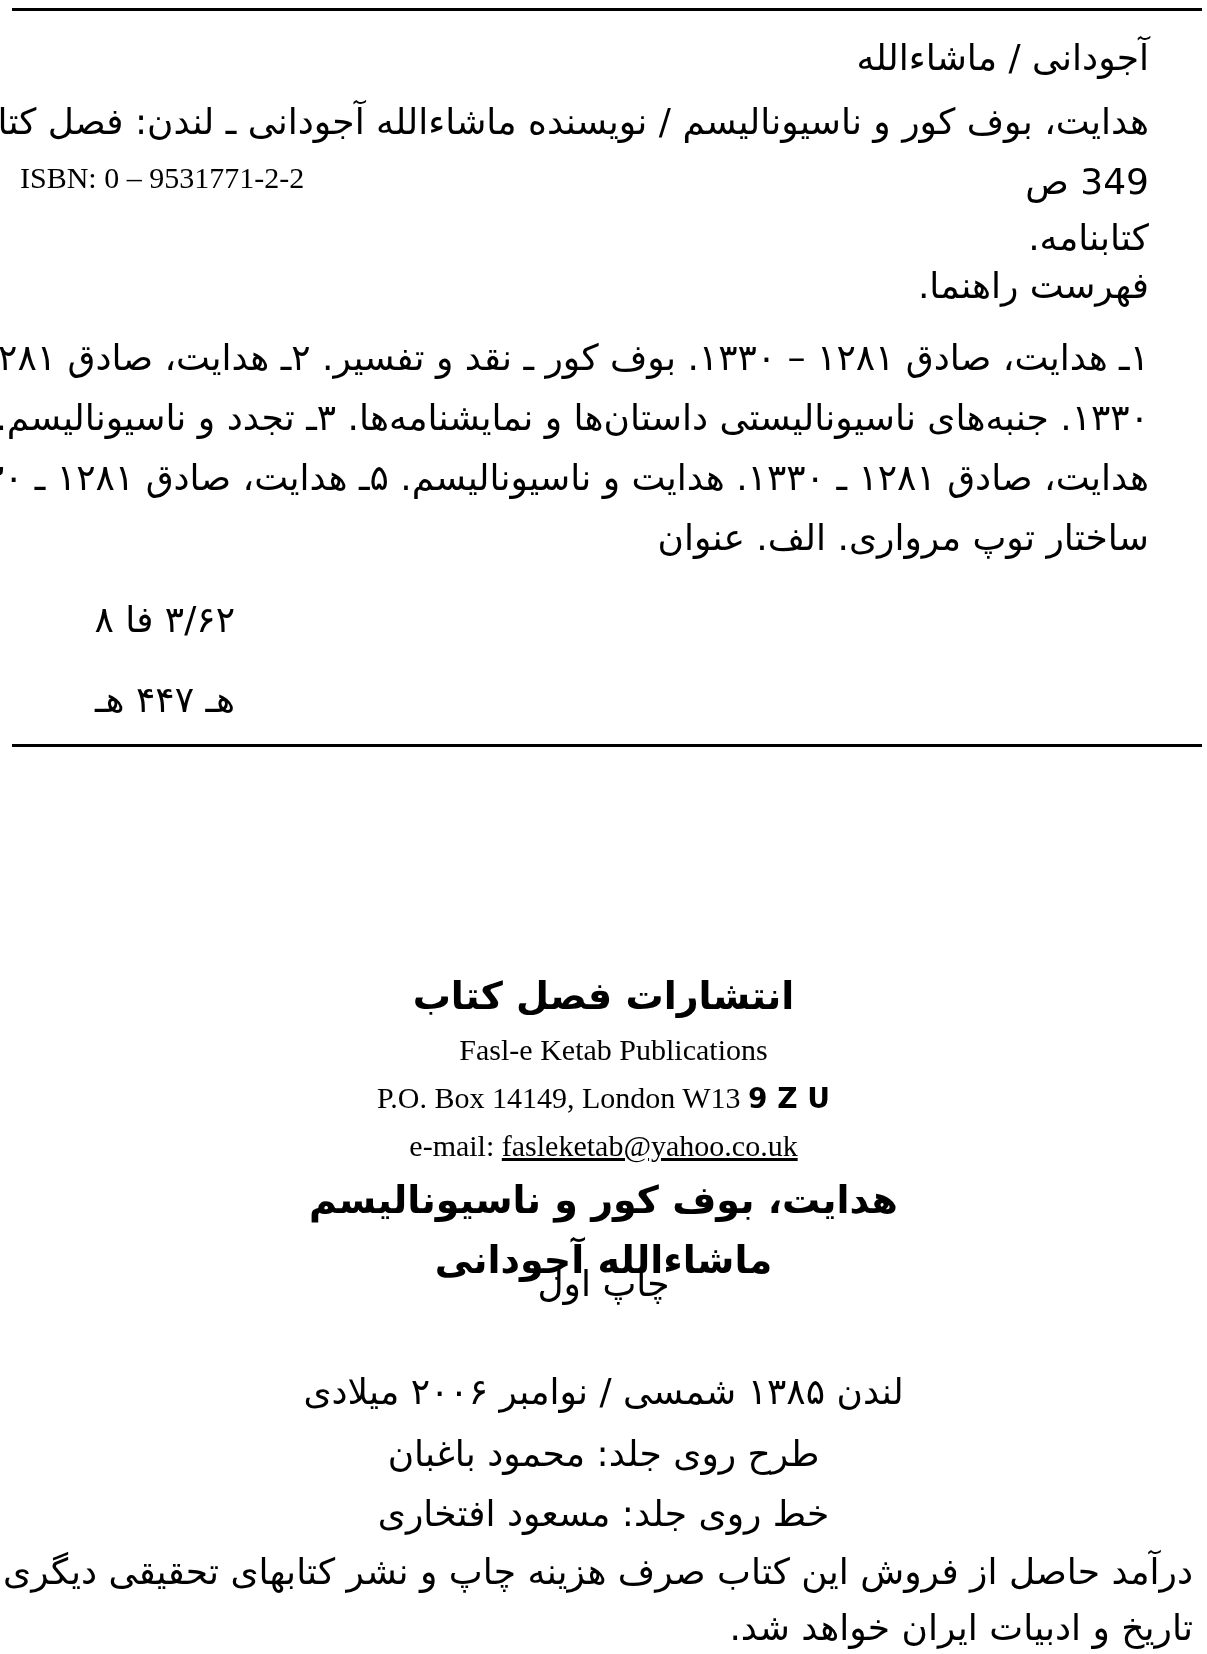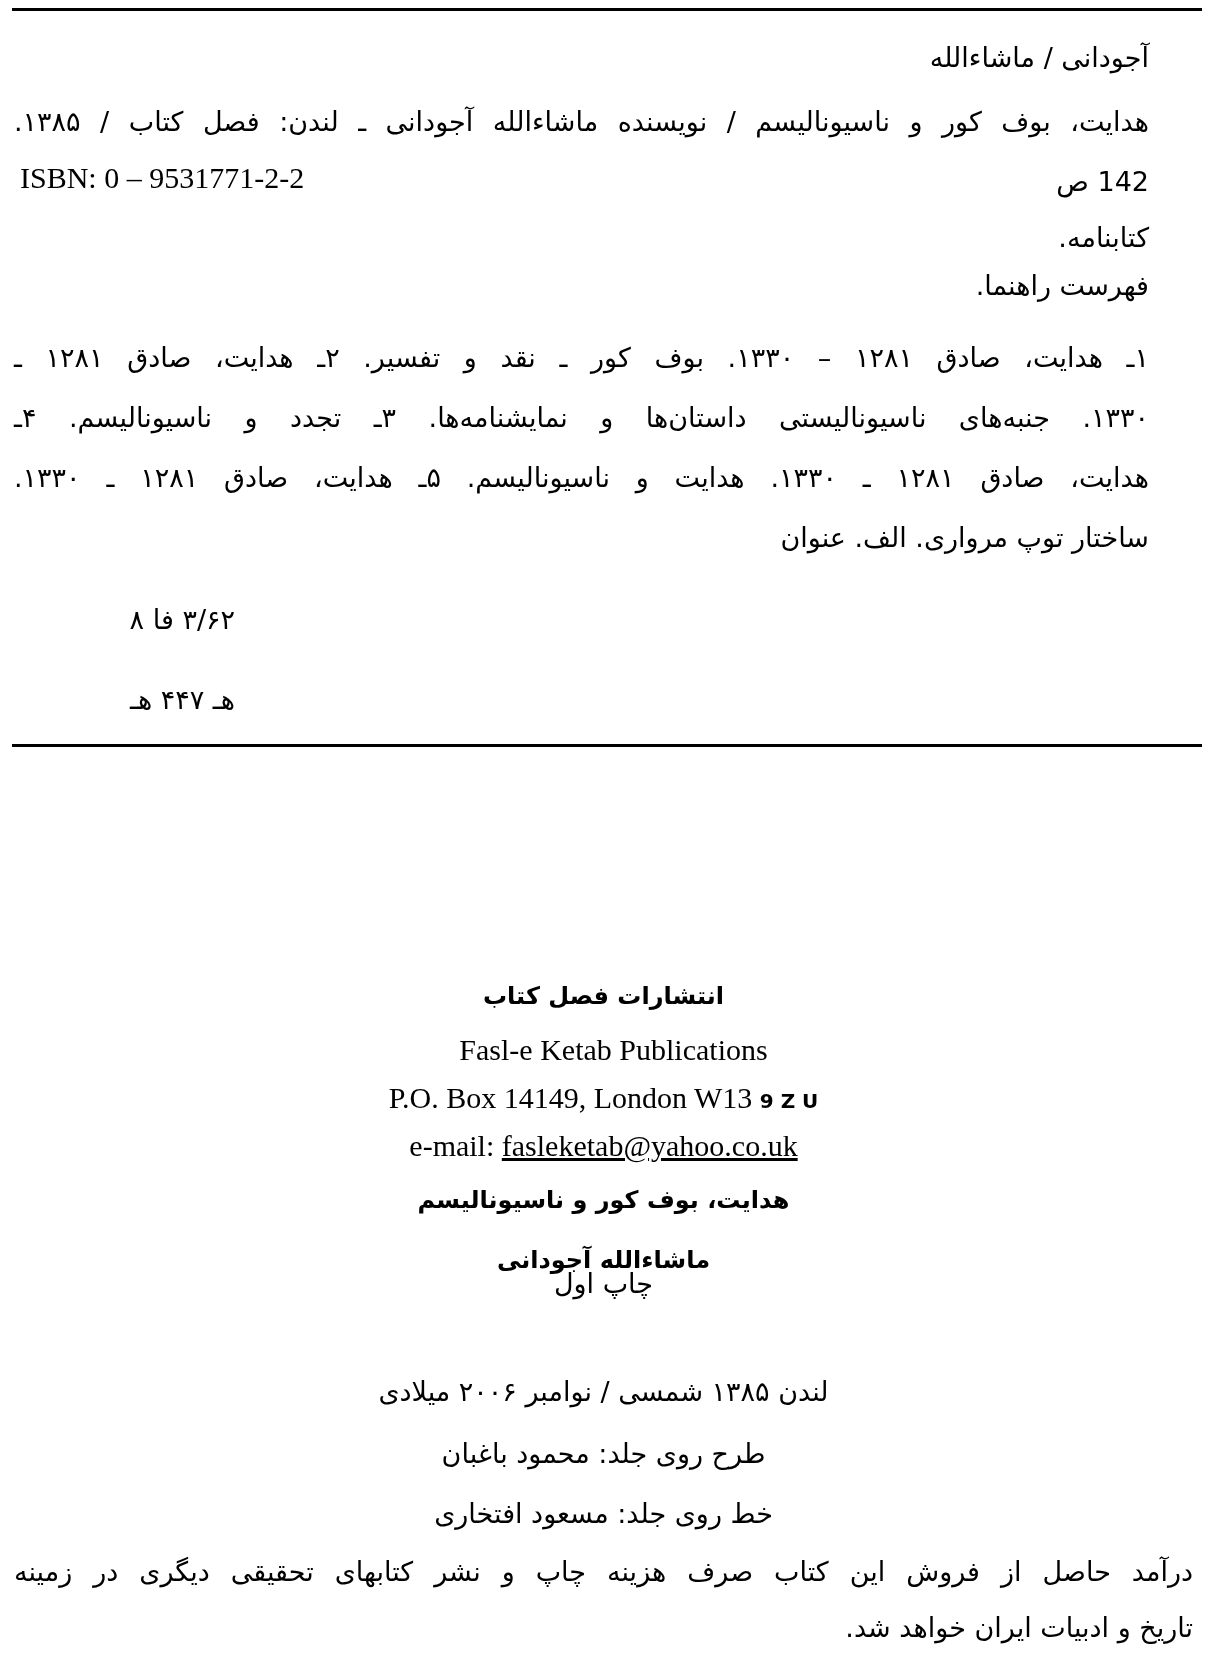--- a/index.html
+++ b/index.html
@@ -1,37 +1,37 @@
 <!DOCTYPE html>
 <html><head>
 <meta charset="utf-8">
 <style>
   html,body{margin:0;padding:0;background:#fff;}
   body{width:1207px;height:1654px;position:relative;overflow:hidden;color:#000;font-family:"DejaVu Sans",sans-serif;}
   .rule{position:absolute;left:12px;width:1190px;height:3px;background:#000;}
   .rtl{direction:rtl;unicode-bidi:embed;}
-  .line{position:absolute;white-space:nowrap;font-size:27px;line-height:40px;}
+  .line{position:absolute;white-space:nowrap;font-size:36px;line-height:40px;}
   .right{right:58px;text-align:right;}
   .just{left:14px;right:58px;text-align:justify;text-align-last:justify;}
   .left{left:20px;}
   .center{left:0;right:0;text-align:center;}
   .serif{font-family:"Liberation Serif",serif;font-size:30px;}
-  .bold{font-weight:bold;font-size:24px;}
+  .bold{font-weight:bold;font-size:38px;}
   .email{text-decoration:underline;}
-  .stamp{font-family:"DejaVu Sans",sans-serif;font-weight:bold;font-size:20px;}
+  .stamp{font-family:"DejaVu Sans",sans-serif;font-weight:bold;font-size:28px;}
 </style>
 </head>
 <body>
 
 <div class="rule" style="top:8px;"></div>
 
 <div class="line right rtl" style="top:38px;">آجودانی / ماشاءالله</div>
 <div class="line just rtl" style="top:102px;">هدایت، بوف کور و ناسیونالیسم / نویسنده ماشاءالله آجودانی ـ لندن: فصل کتاب / ۱۳۸۵.</div>
 <div class="line left serif" style="top:158px;">ISBN: 0 – 9531771-2-2</div>
-<div class="line right rtl" style="top:162px;">142 ص</div>
+<div class="line right rtl" style="top:162px;">349 ص</div>
 <div class="line right rtl" style="top:218px;text-align:right;">کتابنامه.</div>
 <div class="line right rtl" style="top:266px;">فهرست راهنما.</div>
 <div class="line just rtl" style="top:338px;">۱ـ هدایت، صادق ۱۲۸۱ – ۱۳۳۰. بوف کور ـ نقد و تفسیر. ۲ـ هدایت، صادق ۱۲۸۱ ـ</div>
 <div class="line just rtl" style="top:398px;">۱۳۳۰. جنبه‌های ناسیونالیستی داستان‌ها و نمایشنامه‌ها. ۳ـ تجدد و ناسیونالیسم. ۴ـ</div>
 <div class="line just rtl" style="top:458px;">هدایت، صادق ۱۲۸۱ ـ ۱۳۳۰. هدایت و ناسیونالیسم. ۵ـ هدایت، صادق ۱۲۸۱ ـ ۱۳۳۰.</div>
 <div class="line right rtl" style="top:518px;">ساختار توپ مرواری. الف. عنوان</div>
 <div class="line rtl" style="top:600px;left:95px;width:140px;text-align:right;">۳/۶۲ فا ۸</div>
 <div class="line rtl" style="top:680px;left:95px;width:140px;text-align:right;">هـ ۴۴۷ هـ</div>
 
 <div class="rule" style="top:744px;"></div>

